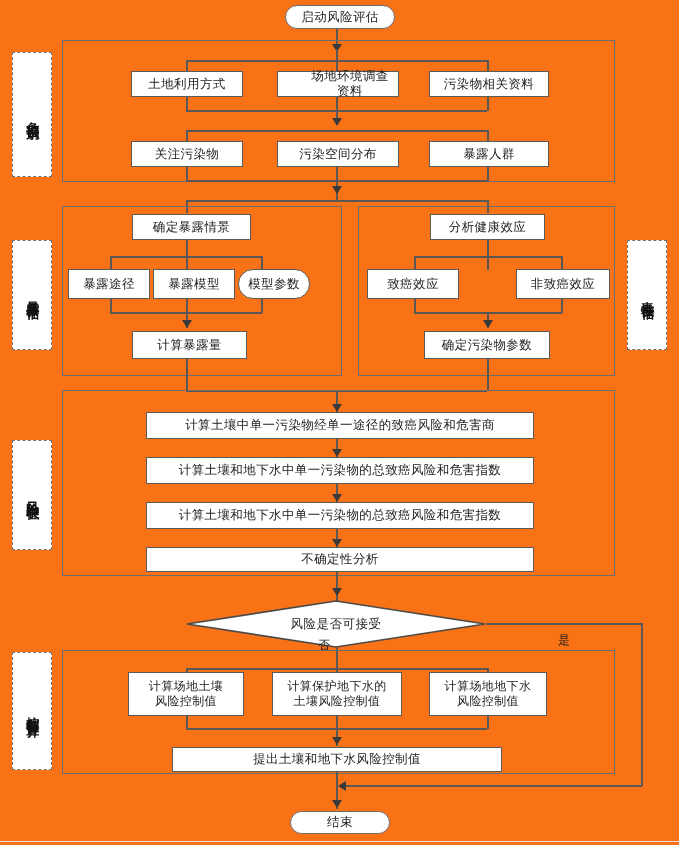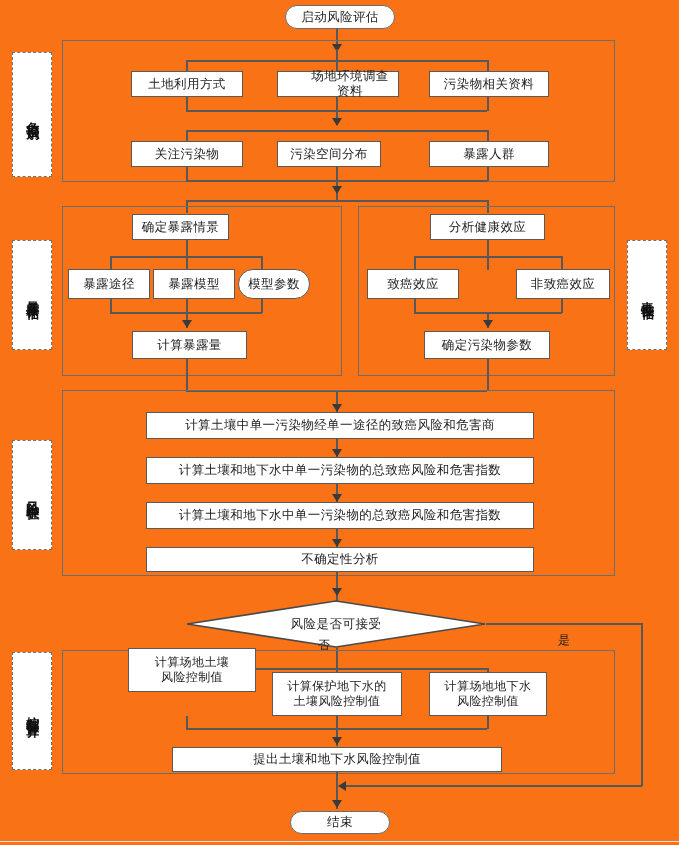--- a/index.html
+++ b/index.html
@@ -147,38 +147,38 @@
   <div class="ln v" style="left:487px; top:97px; height:14px;"></div>
   <div class="ln h" style="left:186px; top:110px; width:301px;"></div>
   <div class="ln v" style="left:336px; top:97px; height:28px;"></div>
   <div class="arrow-down" style="left:332px; top:118px;"></div>
 
   <div class="ln h" style="left:186px; top:130px; width:301px;"></div>
   <div class="ln v" style="left:186px; top:130px; height:12px;"></div>
   <div class="ln v" style="left:487px; top:130px; height:12px;"></div>
 
   <div class="node" style="left:131px; top:141px; width:112px; height:26px;">关注污染物</div>
-  <div class="node" style="left:277px; top:141px; width:104px; height:26px;font-family:Liberation Serif, serif;">污染空间分布</div>
+  <div class="node" style="left:277px; top:141px; width:122px; height:26px;font-family:Liberation Serif, serif;">污染空间分布</div>
   <div class="node" style="left:429px; top:141px; width:120px; height:26px;">暴露人群</div>
 
   <div class="ln v" style="left:186px; top:167px; height:14px;"></div>
   <div class="ln v" style="left:487px; top:167px; height:14px;"></div>
   <div class="ln h" style="left:186px; top:180px; width:301px;"></div>
 
   <div class="ln v" style="left:336px; top:167px; height:34px;"></div>
   <div class="arrow-down" style="left:332px; top:186px;"></div>
 
   <div class="ln h" style="left:186px; top:200px; width:301px;"></div>
   <div class="ln v" style="left:186px; top:200px; height:13px;"></div>
   <div class="ln v" style="left:487px; top:200px; height:13px;"></div>
 
   <div class="stage-label" style="left:12px; top:240px; width:40px; height:110px;">暴露评估</div>
   <div class="sub-box" style="left:62px; top:206px; width:280px; height:170px;"></div>
 
-  <div class="node" style="left:132px; top:214px; width:97px; height:26px;">确定暴露情景</div>
+  <div class="node" style="left:132px; top:214px; width:119px; height:26px;">确定暴露情景</div>
 
   <div class="ln v" style="left:186px; top:240px; height:30px;"></div>
   <div class="ln h" style="left:110px; top:256px; width:152px;"></div>
   <div class="ln v" style="left:110px; top:256px; height:14px;"></div>
   <div class="ln v" style="left:261px; top:256px; height:14px;"></div>
 
   <div class="node" style="left:68px; top:269px; width:82px; height:30px;">暴露途径</div>
   <div class="node" style="left:153px; top:269px; width:82px; height:30px;">暴露模型</div>
   <div class="node" style="left:238px; top:269px; width:72px; height:30px;border-radius:15px;">模型参数</div>
 
@@ -258,21 +258,21 @@
   <div class="arrow-down" style="left:332px; top:673px;"></div>
   <div class="edge-label" style="left:318px; top:637px;">否</div>
 
   <div class="stage-label" style="left:12px; top:652px; width:40px; height:118px;">控制值计算</div>
   <div class="stage-box" style="left:62px; top:650px; width:553px; height:124px;"></div>
 
   <div class="ln h" style="left:186px; top:668px; width:301px;"></div>
   <div class="ln v" style="left:186px; top:668px; height:12px;"></div>
   <div class="ln v" style="left:487px; top:668px; height:12px;"></div>
 
-  <div class="node two-line" style="left:128px; top:648px; width:128px; height:44px; white-space:pre-line;">计算场地土壤
+  <div class="node two-line" style="left:128px; top:672px; width:116px; height:44px; white-space:pre-line;">计算场地土壤
 风险控制值</div>
   <div class="node two-line" style="left:272px; top:672px; width:130px; height:44px; white-space:pre-line;">计算保护地下水的
 土壤风险控制值</div>
   <div class="node two-line" style="left:429px; top:672px; width:118px; height:44px; white-space:pre-line;">计算场地地下水
 风险控制值</div>
 
   <div class="ln v" style="left:186px; top:716px; height:13px;"></div>
   <div class="ln v" style="left:487px; top:716px; height:13px;"></div>
   <div class="ln h" style="left:186px; top:728px; width:301px;"></div>
 

